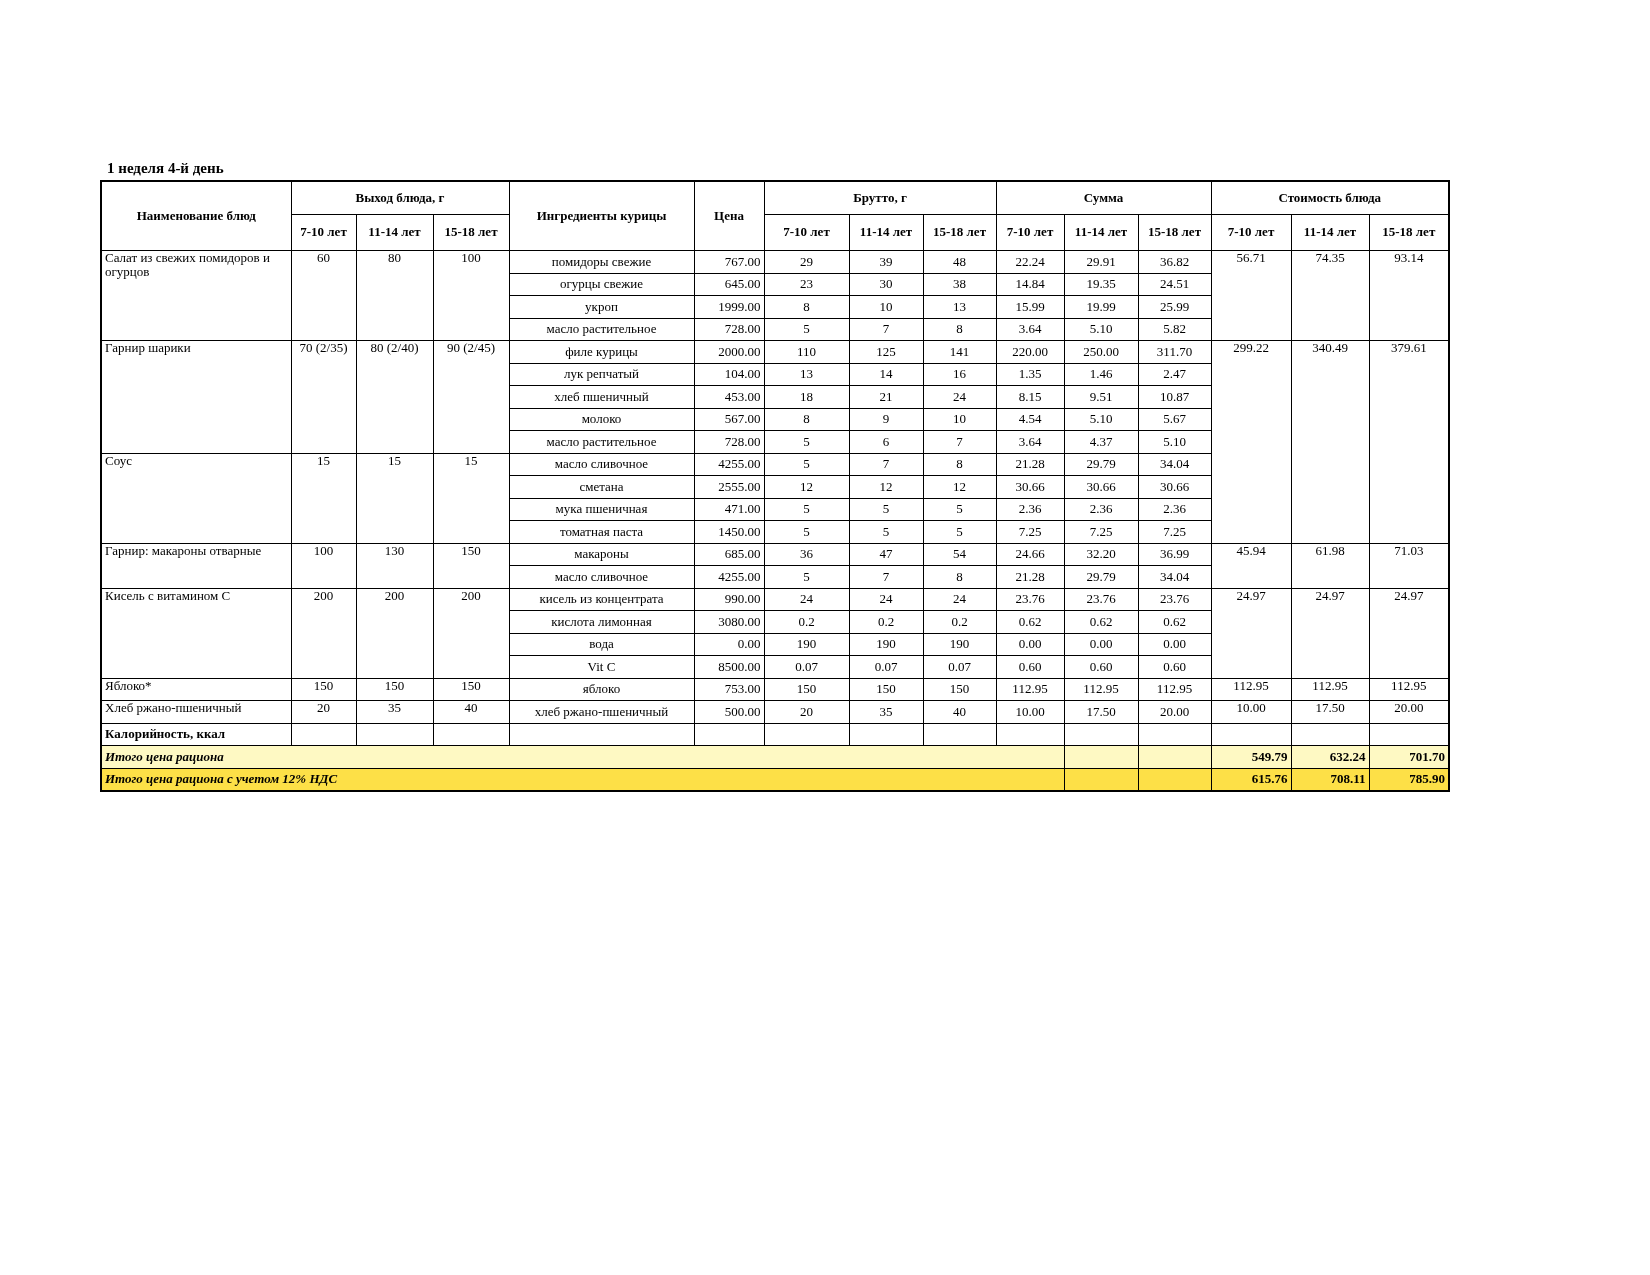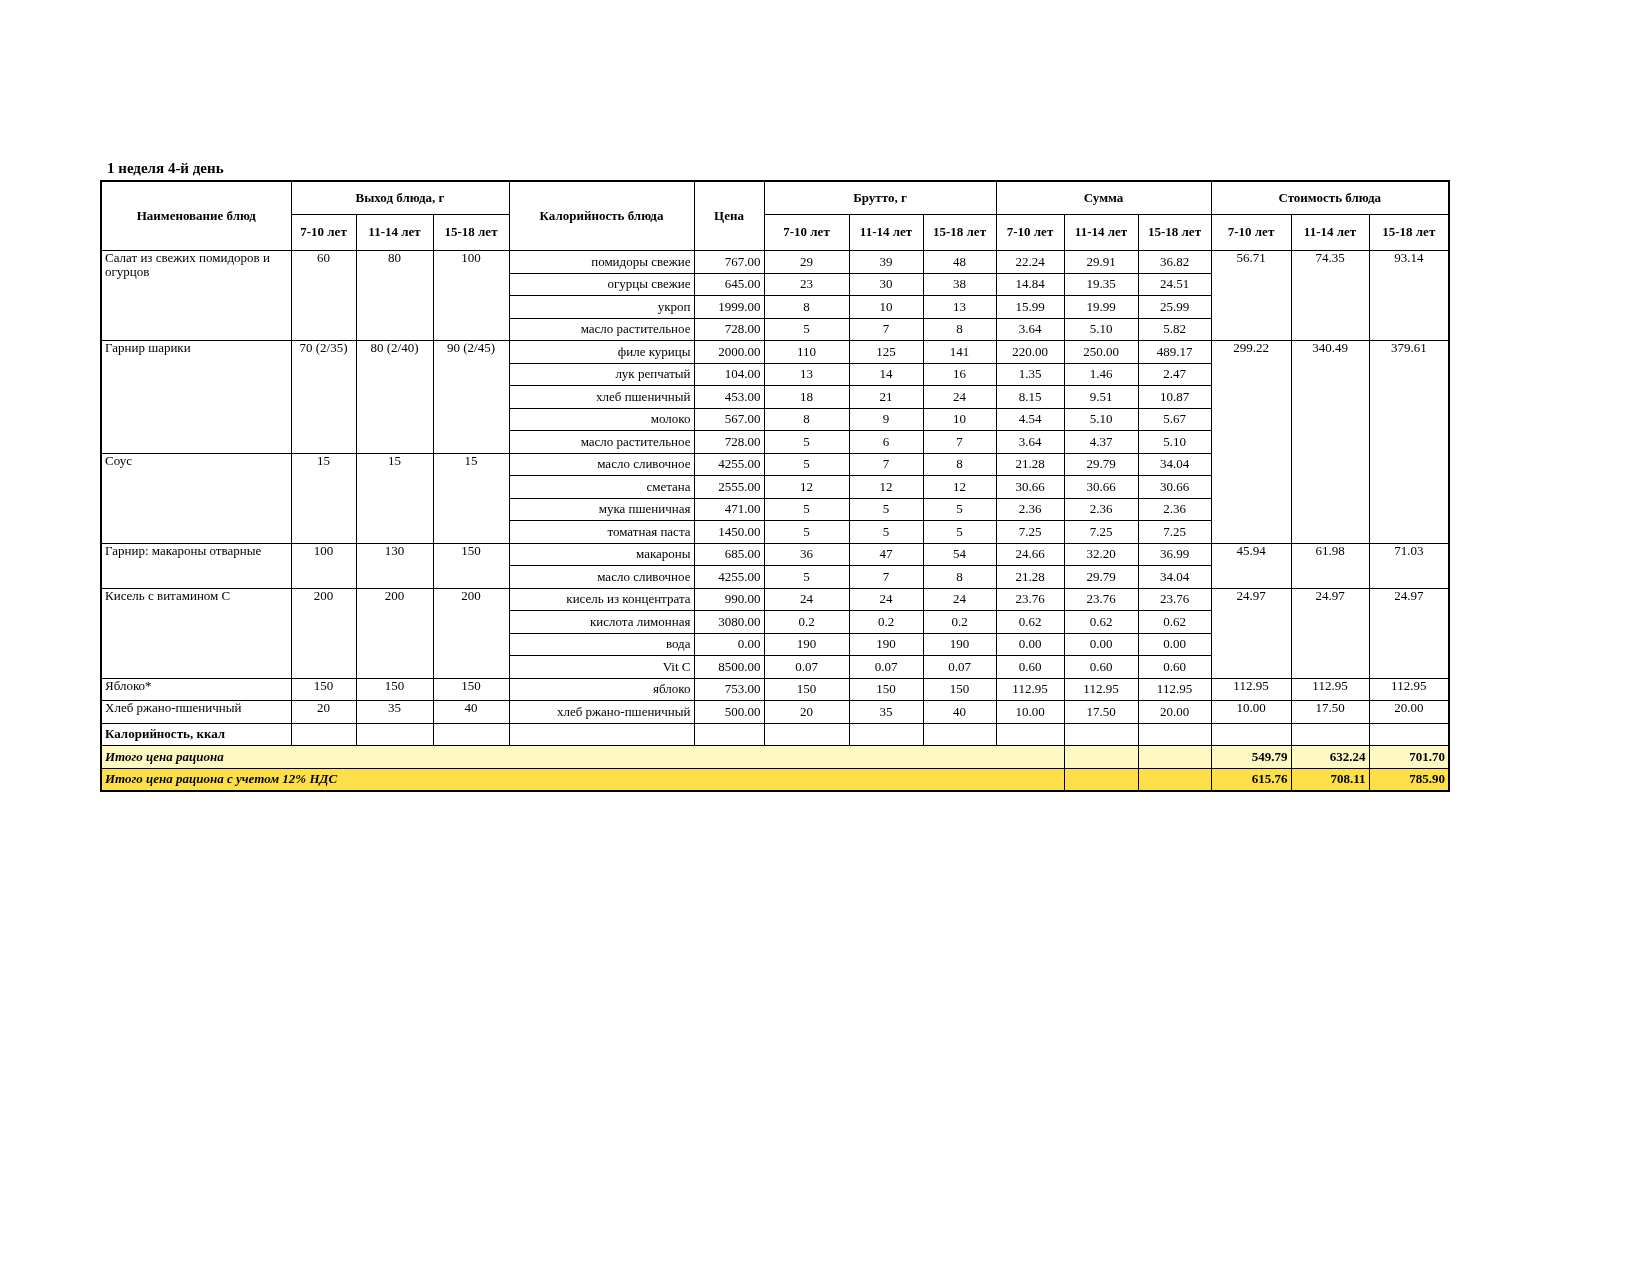--- a/index.html
+++ b/index.html
@@ -6,21 +6,21 @@
   body{width:1650px;height:1275px;position:relative;font-family:"Liberation Serif",serif;color:#000;}
   .page-title{position:absolute;left:107px;top:160px;font-size:15px;font-weight:bold;}
   table.menu{position:absolute;left:100px;top:180px;border-collapse:collapse;table-layout:fixed;border:2px solid #000;}
   table.menu td{border:1px solid #000;font-size:13px;padding:0 3px;overflow:hidden;white-space:normal;}
   tr.hrow1 td{height:32px;}
   tr.hrow2 td{height:35px;}
   td.hd{font-weight:bold;text-align:center;vertical-align:middle;font-size:13.5px;line-height:1.1;margin-top:22px;}
   tr.body-row td{height:21.5px;line-height:1.1;}
   td.name{text-align:left;vertical-align:top;line-height:1.25;padding-top:1px;}
   td.out{text-align:center;vertical-align:top;padding-top:2px;}
-  td.ing{text-align:right;margin-top:40px;}
+  td.ing{text-align:center;margin-top:40px;}
   td.price{text-align:right;padding-right:5px;}
   td.num{text-align:center;}
   td.cost{text-align:center;vertical-align:top;padding-top:2px;}
   td.kcal-label{font-weight:bold;text-align:left;}
   tr.row-yellow td{background:#fef9c3;height:21.5px;}
   tr.row-peach td{background:#fde047;height:21.5px;}
   td.total-label{font-weight:bold;font-style:italic;text-align:left;font-size:13.5px;}
   td.total-val{font-weight:bold;text-align:right;padding-right:4px;font-size:13.5px;}
 </style>
 </head>
@@ -44,21 +44,21 @@
       <col style="width:73px">
     <col style="width:80px">
       <col style="width:78px">
       <col style="width:80px">
   </colgroup>
 
   <tbody>
       <tr class="hrow1">
     <td class="hd" rowspan="2">Наименование блюд</td>
     <td class="hd" colspan="3">Выход блюда, г</td>
-    <td class="hd" rowspan="2">Калорийность блюда</td>
+    <td class="hd" rowspan="2">Ингредиенты курицы</td>
     <td class="hd" rowspan="2">Цена</td>
     <td class="hd" colspan="3">Брутто, г</td>
     <td class="hd" colspan="3">Сумма</td>
     <td class="hd" colspan="3">Стоимость блюда</td>
   </tr>
   <tr class="hrow2">
     <td class="hd">7-10 лет</td>
     <td class="hd">11-14 лет</td>
     <td class="hd">15-18 лет</td>
     <td class="hd">7-10 лет</td>
@@ -125,21 +125,21 @@
     <td class="out" rowspan="5">70 (2/35)</td>
     <td class="out" rowspan="5">80 (2/40)</td>
     <td class="out" rowspan="5">90 (2/45)</td>
     <td class="ing">филе курицы</td>
     <td class="price">2000.00</td>
     <td class="num">110</td>
     <td class="num">125</td>
     <td class="num">141</td>
     <td class="num">220.00</td>
     <td class="num">250.00</td>
-    <td class="num">489.17</td>
+    <td class="num">311.70</td>
     <td class="cost" rowspan="9">299.22</td>
     <td class="cost" rowspan="9">340.49</td>
     <td class="cost" rowspan="9">379.61</td>
   </tr>
   <tr class="body-row">
     <td class="ing">лук репчатый</td>
     <td class="price">104.00</td>
     <td class="num">13</td>
     <td class="num">14</td>
     <td class="num">16</td>

